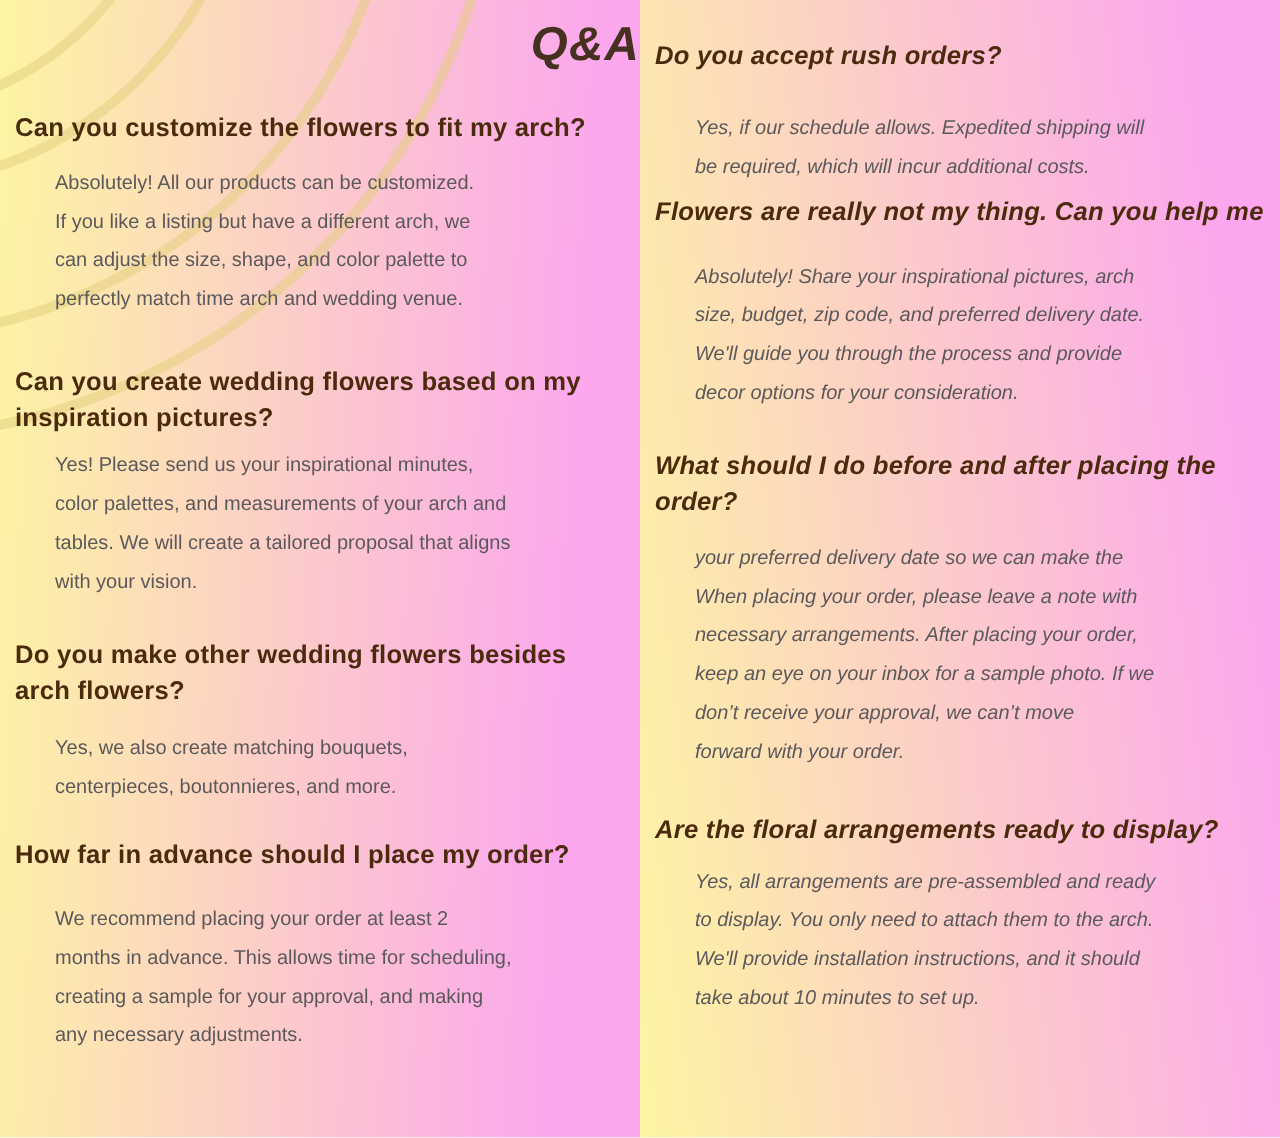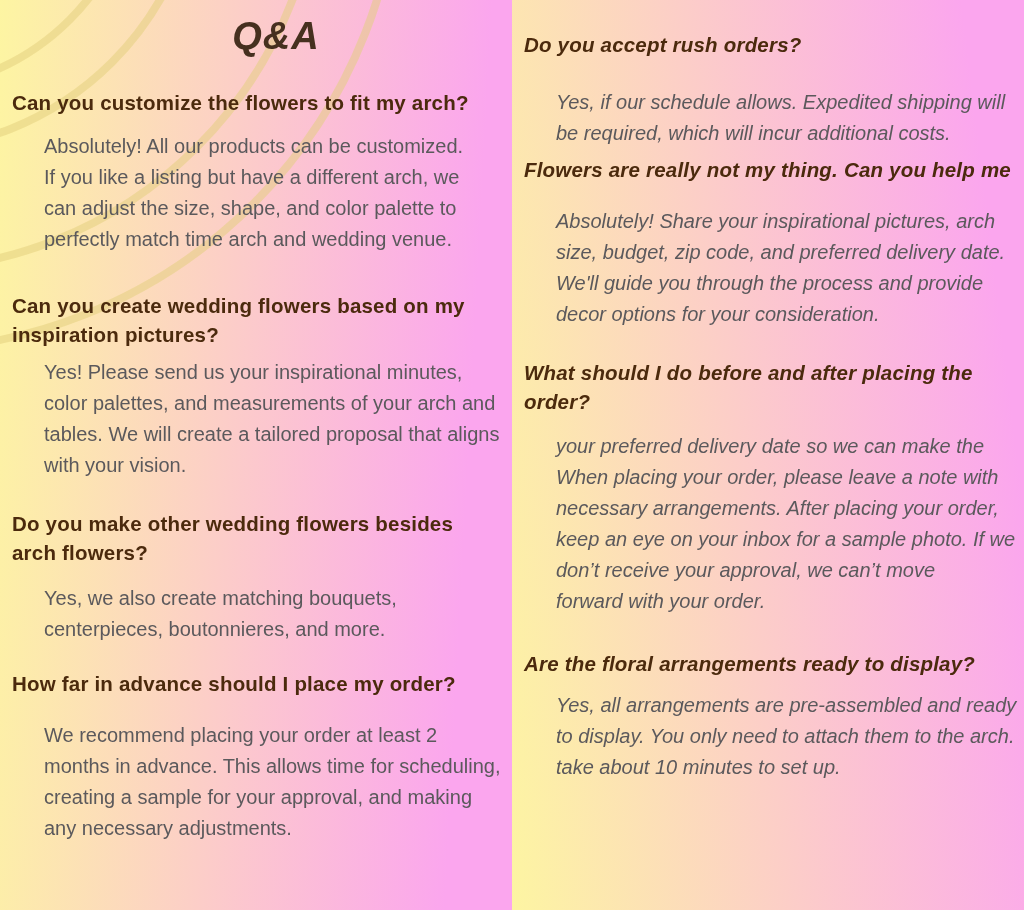--- a/index.html
+++ b/index.html
@@ -39,21 +39,21 @@
   }
   .arcs {
     position: absolute;
     top: 0;
     left: 0;
     pointer-events: none;
   }
   .title {
     position: relative;
     margin: 14px 0 0 0;
-    text-align: center;
+    text-align: right;
     font-size: 38px;
     line-height: 44px;
     font-weight: 700;
     font-style: italic;
     color: var(--title-color);
     letter-spacing: 1px;
     padding-left: 40px;
   }
   .blocks {
     position: relative;
@@ -66,21 +66,21 @@
   }
   .block.q {
     font-weight: 700;
     font-size: 20.5px;
     line-height: 29px;
     color: var(--q-color);
     letter-spacing: 0.2px;
   }
   .block.a {
     font-weight: 400;
-    font-size: 20px;
+    font-size: 16px;
     line-height: 31px;
     color: var(--a-color);
     padding-left: 44px;
   }
 </style>
 </head>
 <body>
 
 <div class="canvas">
   <div class="page page-left">
@@ -161,17 +161,18 @@
           <div class="line">keep an eye on your inbox for a sample photo. If we</div>
           <div class="line">don’t receive your approval, we can’t move</div>
           <div class="line">forward with your order.</div>
         </div>
         <div class="block q" style="margin-top: 32px;">
           <div class="line">Are the floral arrangements ready to display?</div>
         </div>
         <div class="block a" style="margin-top: 12px;">
           <div class="line">Yes, all arrangements are pre-assembled and ready</div>
           <div class="line">to display. You only need to attach them to the arch.</div>
+          <div class="line">We'll provide installation instructions, and it should</div>
           <div class="line">take about 10 minutes to set up.</div>
         </div>
       </div>
   </div>
 </div>
 
 </body></html>

